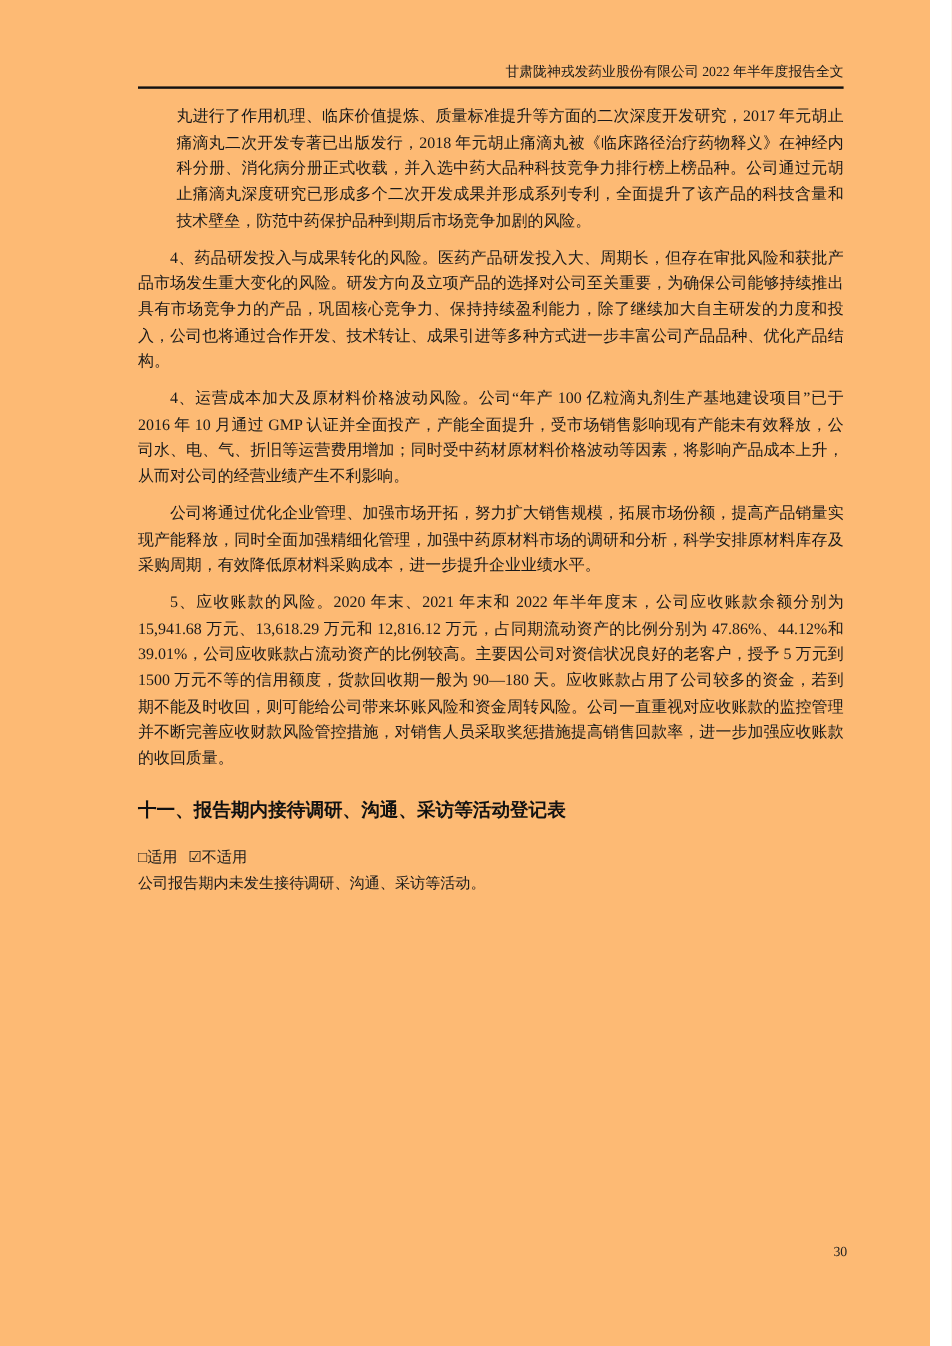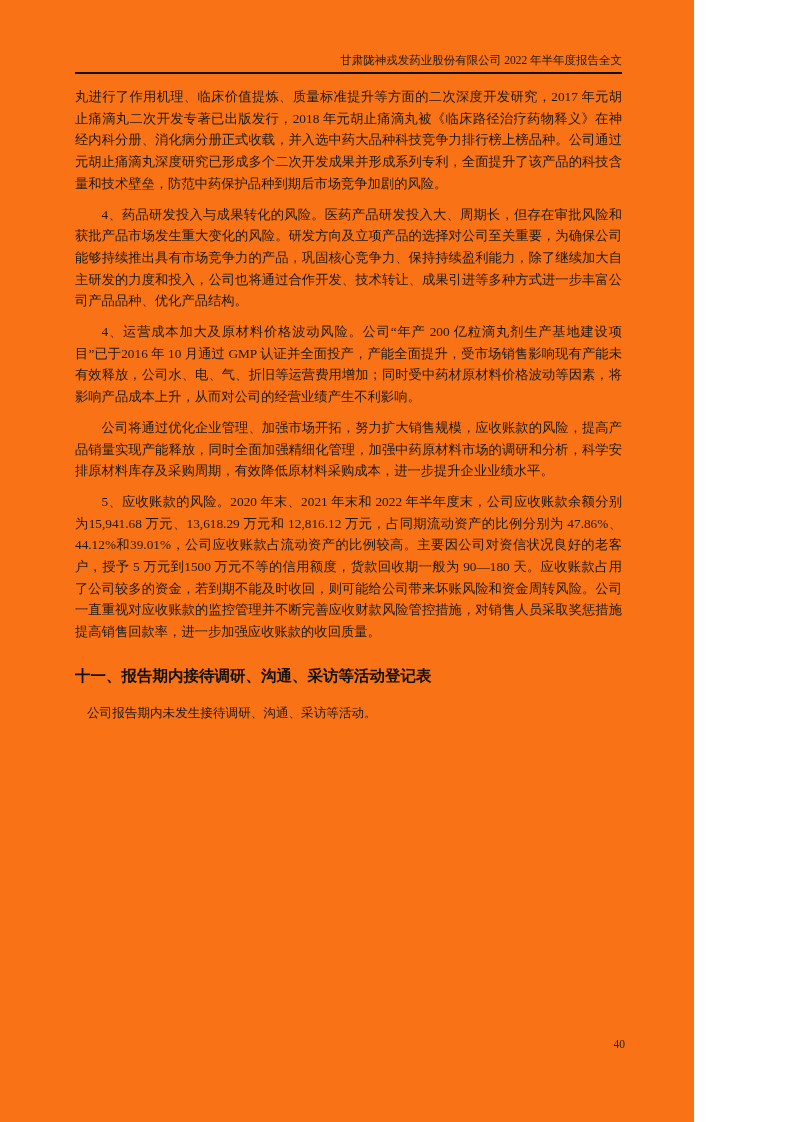--- a/index.html
+++ b/index.html
@@ -1,24 +1,25 @@
 <!DOCTYPE html>
 <html><head>
 <meta charset="utf-8">
 <style>
   * { box-sizing: border-box; }
   html, body { margin: 0; padding: 0; background: #ffffff; }
   .page {
     position: relative;
-    width: 694px;
+    width: 775px;
     height: 1122px;
-    background: #f97316;
+    background: #fdba74;
     color: #1a1a1a;
     font-family: "Liberation Serif", "DejaVu Serif", serif;
     overflow: hidden;
+    padding-left: 40px;
   }
   .page-header {
     margin: 0 72px 0 75px;
     padding-top: 53px;
     padding-bottom: 5px;
     border-bottom: 2px solid #111111;
   }
   .header-title {
     text-align: right;
     font-size: 11.5px;
@@ -28,40 +29,39 @@
   .content {
     margin: 12px 72px 0 75px;
   }
   .para {
     font-size: 13.3px;
     line-height: 21.7px;
     text-align: justify;
     margin: 0 0 9px 0;
     text-indent: 2em;
   }
-  .para.no-indent { text-indent: 0; }
+  .para.no-indent { text-indent: 0; margin-left: 32px; }
   .section-heading {
     font-family: Liberation Sans, sans-serif;
     font-size: 15.5px;
     font-weight: bold;
     color: #111111;
     margin: 22px 0 18px 0;
     line-height: 22px;
   }
   .applicability-row {
     font-size: 12.6px;
     line-height: 19px;
     margin: 0 0 3px 0;
   }
   .applicability-row .opt { margin-right: 9px; }
   .section-note {
     font-size: 12.6px;
     line-height: 19px;
-    margin: 12px;
-    font-family: Liberation Mono, monospace;
+    margin: 0;
   }
   .page-footer {
     position: absolute;
     top: 1038px;
     right: 69px;
     font-size: 11.5px;
     color: #222222;
   }
 </style>
 </head>
@@ -70,28 +70,31 @@
 <div class="page">
 
   <div class="page-header">
     <div class="header-title">甘肃陇神戎发药业股份有限公司 2022 年半年度报告全文</div>
   </div>
 
   <div class="content">
 
     <p class="para no-indent">丸进行了作用机理、临床价值提炼、质量标准提升等方面的二次深度开发研究，2017 年元胡止痛滴丸二次开发专著已出版发行，2018 年元胡止痛滴丸被《临床路径治疗药物释义》在神经内科分册、消化病分册正式收载，并入选中药大品种科技竞争力排行榜上榜品种。公司通过元胡止痛滴丸深度研究已形成多个二次开发成果并形成系列专利，全面提升了该产品的科技含量和技术壁垒，防范中药保护品种到期后市场竞争加剧的风险。</p>
     <p class="para">4、药品研发投入与成果转化的风险。医药产品研发投入大、周期长，但存在审批风险和获批产品市场发生重大变化的风险。研发方向及立项产品的选择对公司至关重要，为确保公司能够持续推出具有市场竞争力的产品，巩固核心竞争力、保持持续盈利能力，除了继续加大自主研发的力度和投入，公司也将通过合作开发、技术转让、成果引进等多种方式进一步丰富公司产品品种、优化产品结构。</p>
-    <p class="para">4、运营成本加大及原材料价格波动风险。公司“年产 200 亿粒滴丸剂生产基地建设项目”已于2016 年 10 月通过 GMP 认证并全面投产，产能全面提升，受市场销售影响现有产能未有效释放，公司水、电、气、折旧等运营费用增加；同时受中药材原材料价格波动等因素，将影响产品成本上升，从而对公司的经营业绩产生不利影响。</p>
-    <p class="para">公司将通过优化企业管理、加强市场开拓，努力扩大销售规模，应收账款的风险，提高产品销量实现产能释放，同时全面加强精细化管理，加强中药原材料市场的调研和分析，科学安排原材料库存及采购周期，有效降低原材料采购成本，进一步提升企业业绩水平。</p>
+    <p class="para">4、运营成本加大及原材料价格波动风险。公司“年产 100 亿粒滴丸剂生产基地建设项目”已于2016 年 10 月通过 GMP 认证并全面投产，产能全面提升，受市场销售影响现有产能未有效释放，公司水、电、气、折旧等运营费用增加；同时受中药材原材料价格波动等因素，将影响产品成本上升，从而对公司的经营业绩产生不利影响。</p>
+    <p class="para">公司将通过优化企业管理、加强市场开拓，努力扩大销售规模，拓展市场份额，提高产品销量实现产能释放，同时全面加强精细化管理，加强中药原材料市场的调研和分析，科学安排原材料库存及采购周期，有效降低原材料采购成本，进一步提升企业业绩水平。</p>
     <p class="para">5、应收账款的风险。2020 年末、2021 年末和 2022 年半年度末，公司应收账款余额分别为15,941.68 万元、13,618.29 万元和 12,816.12 万元，占同期流动资产的比例分别为 47.86%、44.12%和39.01%，公司应收账款占流动资产的比例较高。主要因公司对资信状况良好的老客户，授予 5 万元到1500 万元不等的信用额度，货款回收期一般为 90—180 天。应收账款占用了公司较多的资金，若到期不能及时收回，则可能给公司带来坏账风险和资金周转风险。公司一直重视对应收账款的监控管理并不断完善应收财款风险管控措施，对销售人员采取奖惩措施提高销售回款率，进一步加强应收账款的收回质量。</p>
 
     <h2 class="section-heading">十一、报告期内接待调研、沟通、采访等活动登记表</h2>
 
+    <div class="applicability-row">
+      <span class="opt"><span>□</span><span>适用</span></span><span class="opt"><span>☑</span><span>不适用</span></span>
+    </div>
 
     <p class="section-note">公司报告期内未发生接待调研、沟通、采访等活动。</p>
 
   </div>
 
   <div class="page-footer">
-    <span>40</span>
+    <span>30</span>
   </div>
 
 </div>
 
 </body></html>

